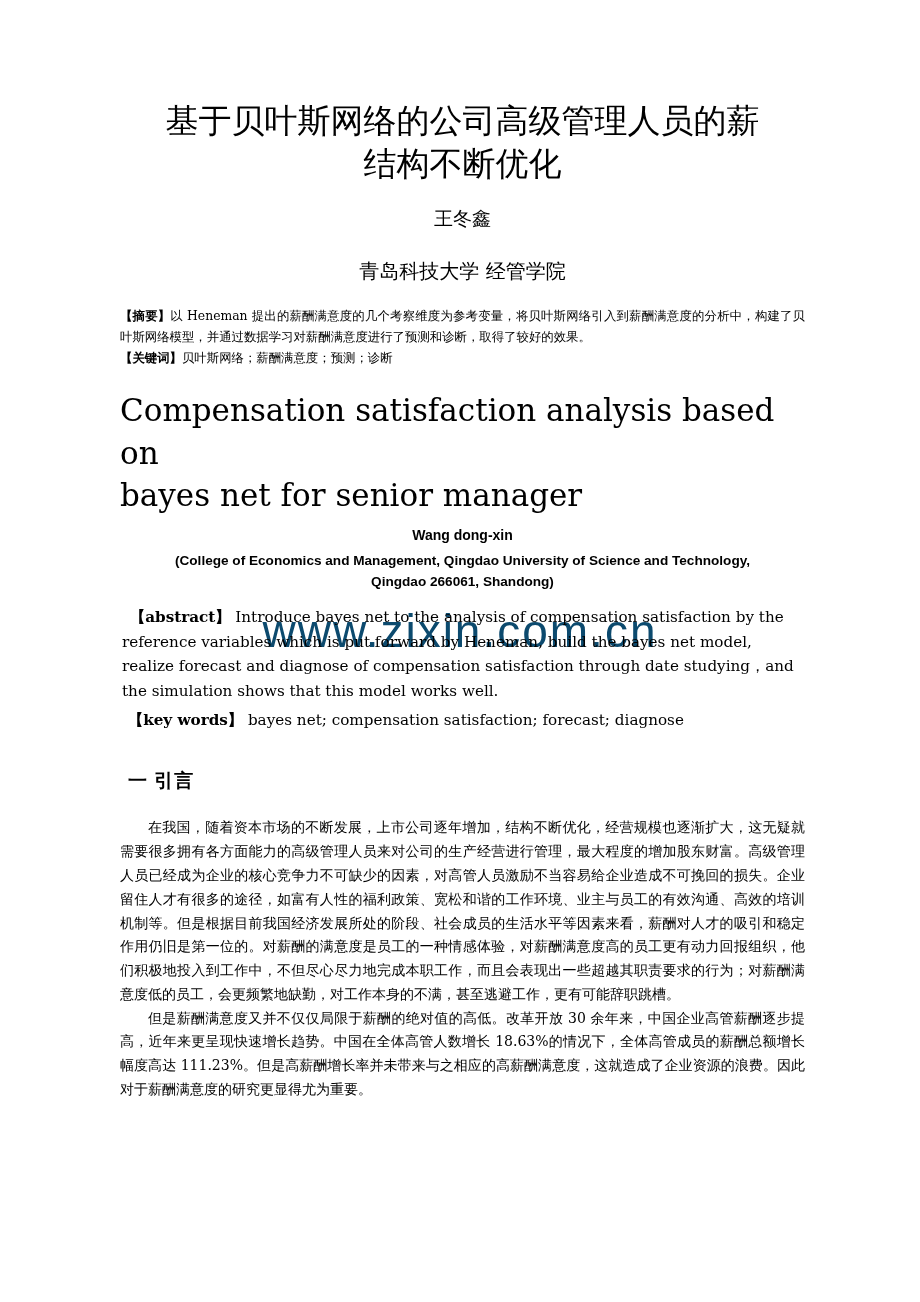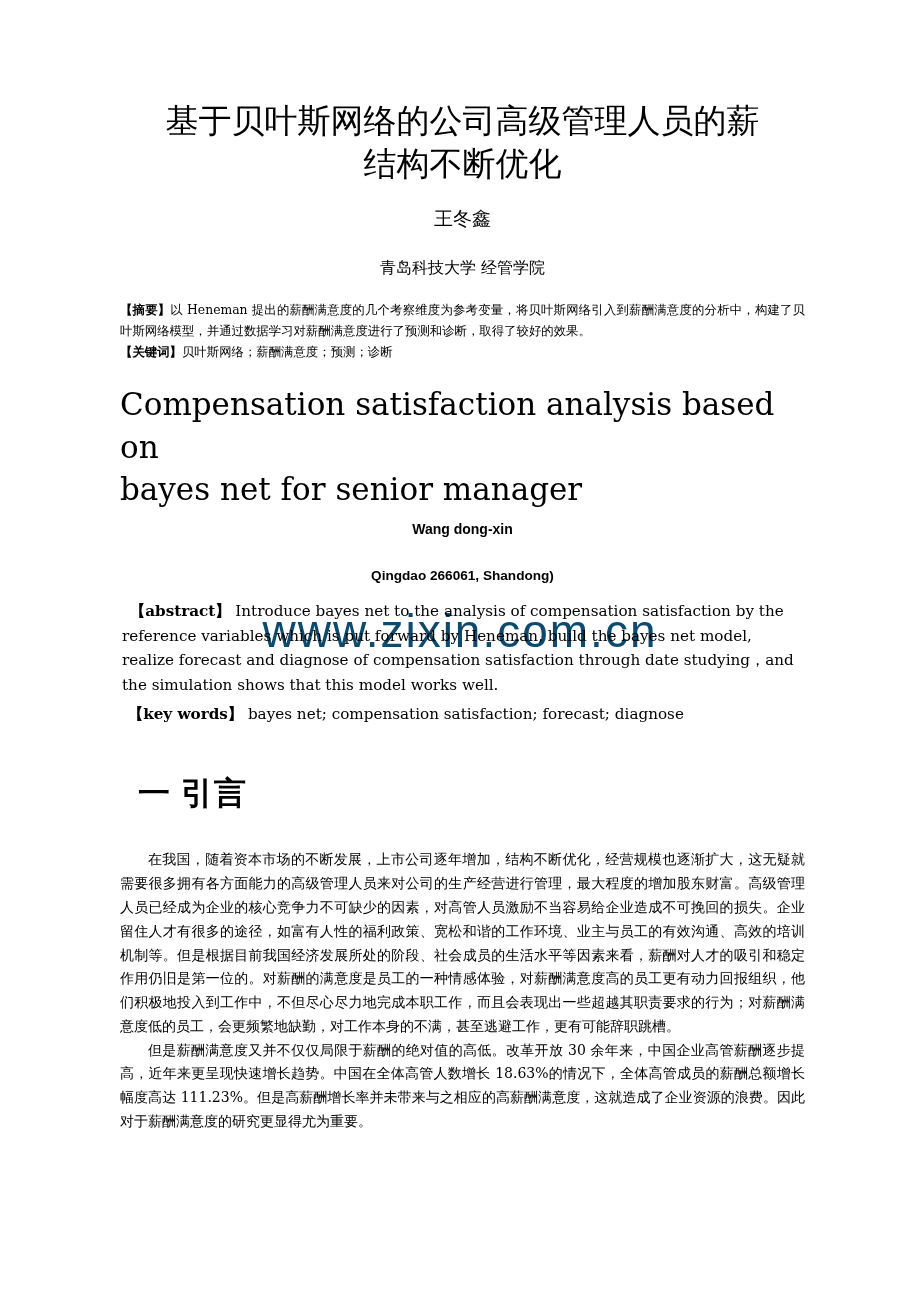--- a/index.html
+++ b/index.html
@@ -52,21 +52,21 @@
     margin: 0;
     padding-top: 20px;
     text-align: center;
     font-size: 19px;
     font-family: Liberation Serif, serif;
   }
   .cn-affil {
     margin: 0;
     padding-top: 26px;
     text-align: center;
-    font-size: 16px;
+    font-size: 20px;
     font-family: "DejaVu Serif", "Liberation Serif", serif;
   }
 
   
   .cn-abstract-block {
     padding-top: 20px;
   }
   .cn-abstract {
     margin: 0;
     font-size: 12.4px;
@@ -126,25 +126,25 @@
   .en-keywords {
     margin: 0;
     padding-top: 2px;
     font-size: 15.2px;
     line-height: 1.62;
     text-indent: 8px;
   }
 
   
   .section-heading {
-    margin: 18px;
+    margin: 8px;
     padding-top: 28px;
     font-family: "Liberation Sans", sans-serif;
     font-weight: bold;
-    font-size: 32px;
+    font-size: 19px;
     letter-spacing: 1px;
   }
   .body-block {
     padding-top: 14px;
   }
   .body-para {
     margin: 0;
     font-size: 14px;
     line-height: 1.70;
     text-align: justify;
@@ -176,21 +176,21 @@
     </div>
 
     <h2 class="en-title">
       <span>Compensation satisfaction analysis based on</span><br>
       <span>bayes net for senior manager</span>
     </h2>
 
     <p class="en-author">Wang dong-xin</p>
 
     <p class="en-affil">
-      <br>
+      <span>(College of Economics and Management, Qingdao University of Science and Technology,</span><br>
       <span>Qingdao 266061, Shandong)</span>
     </p>
 
     <div class="en-abstract-block">
       <p class="en-abstract"><span class="lbl-b">【abstract】</span> <span>Introduce bayes net to the analysis of compensation satisfaction by the reference variables which is put forward by Heneman, build the bayes net model, realize forecast and diagnose of compensation satisfaction through date studying，and the simulation shows that this model works well.</span></p>
       <p class="en-keywords"><span class="lbl-b">【key words】</span> <span>bayes net; compensation satisfaction; forecast; diagnose</span></p>
     </div>
 
     <h3 class="section-heading">一 引言</h3>
 

